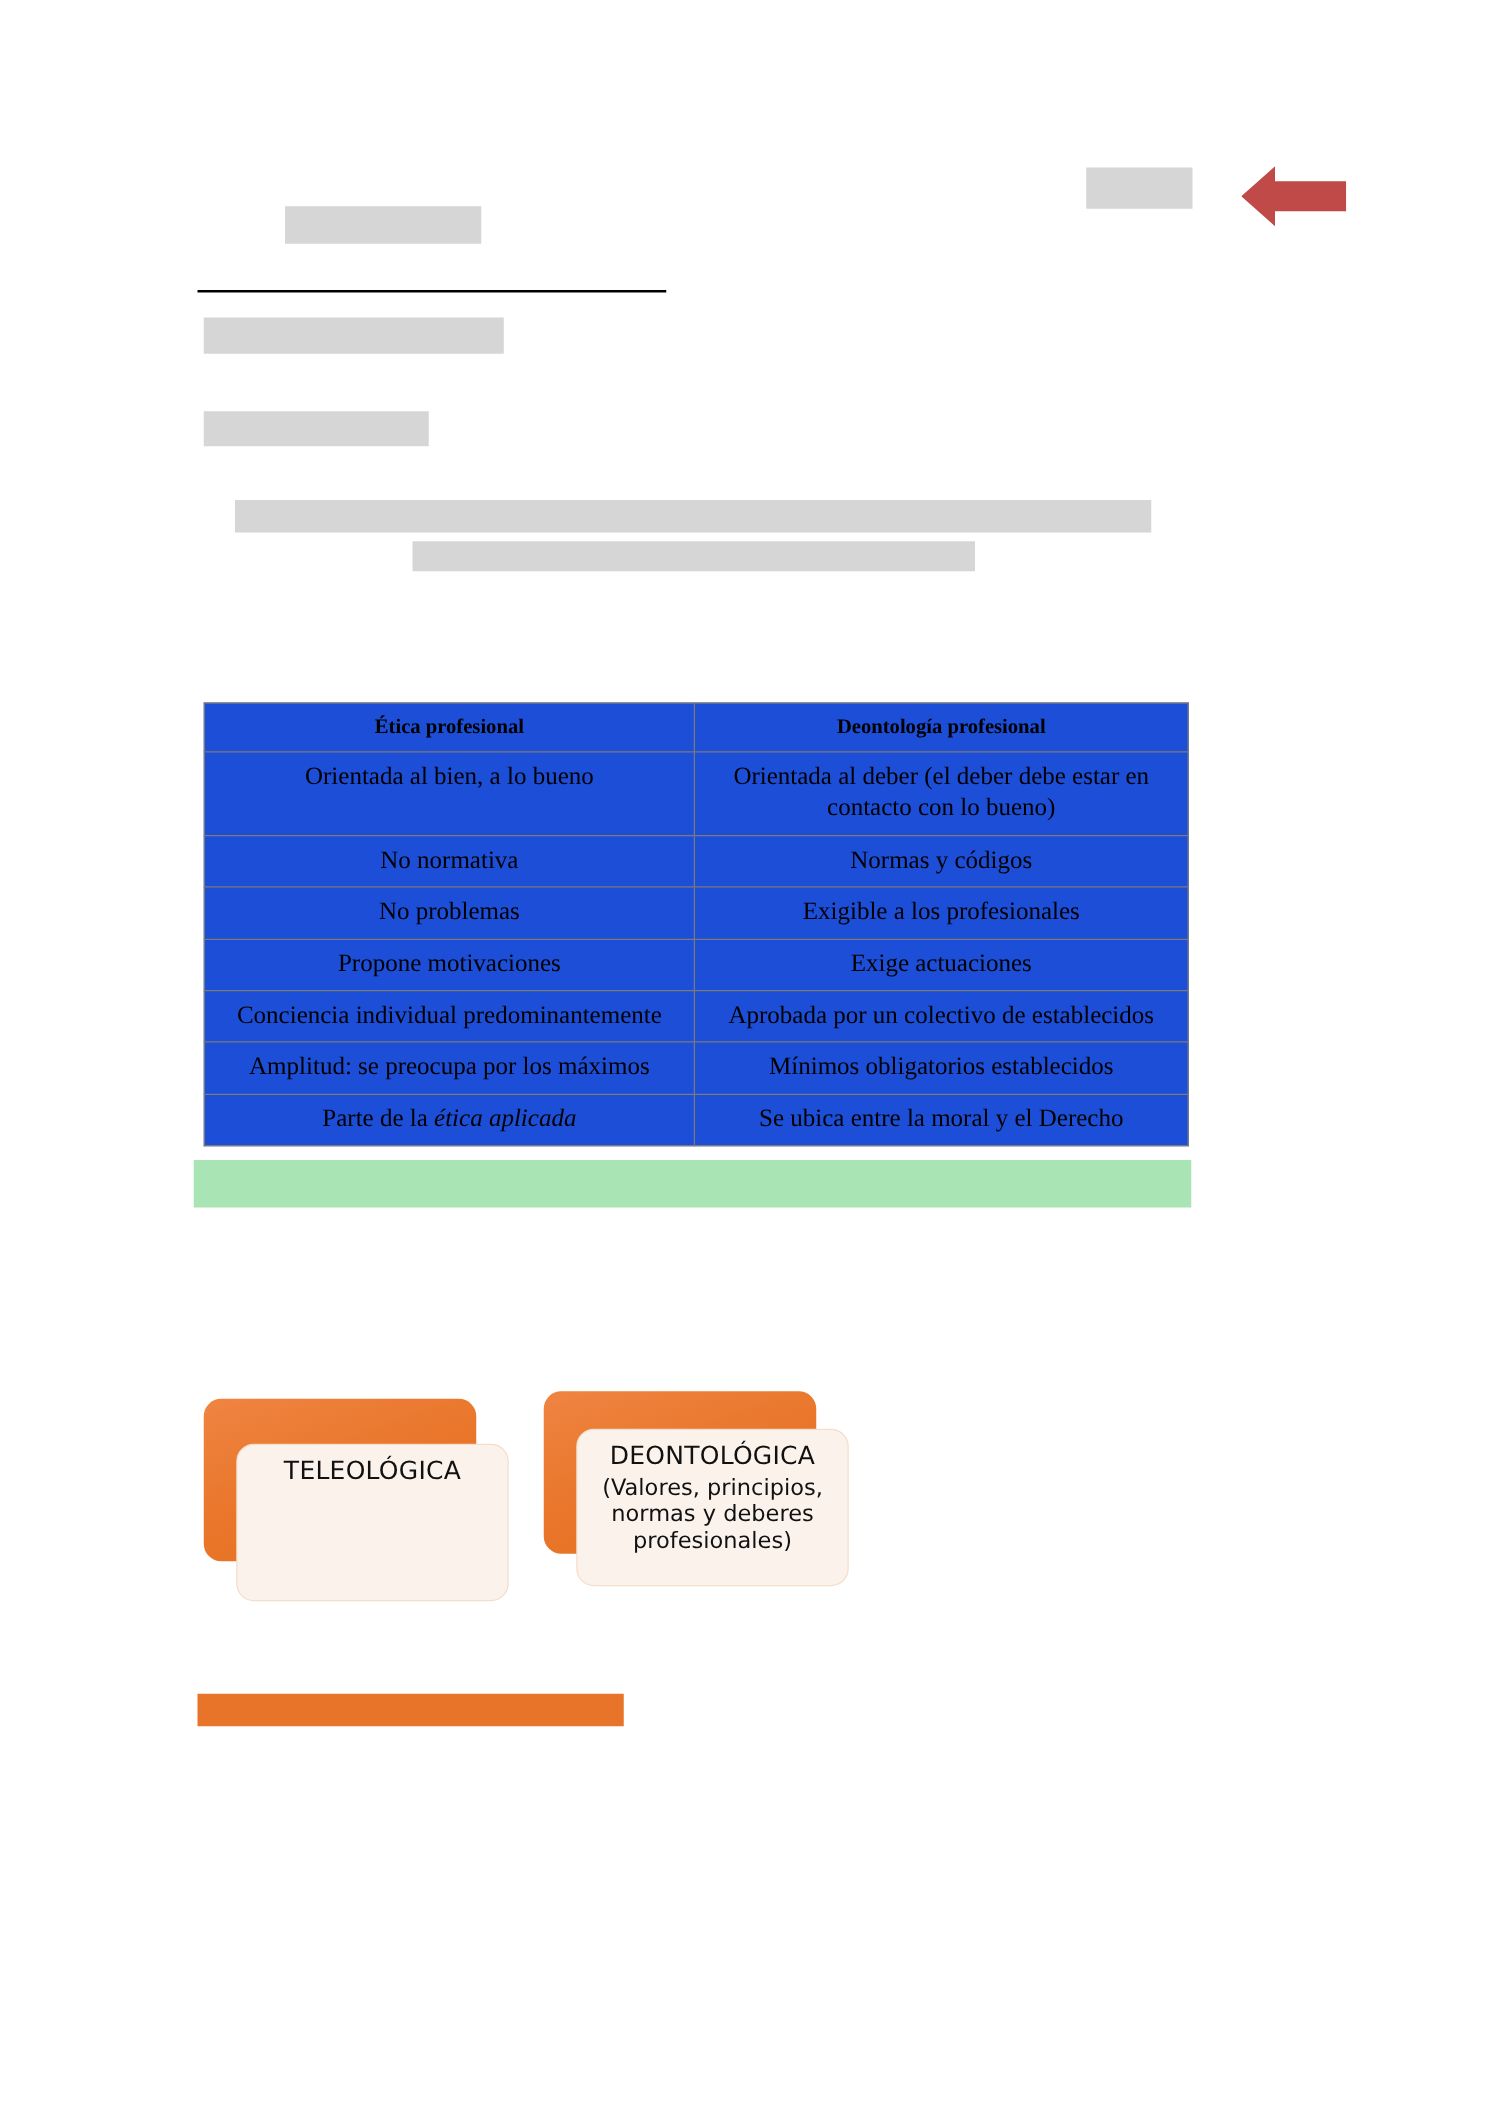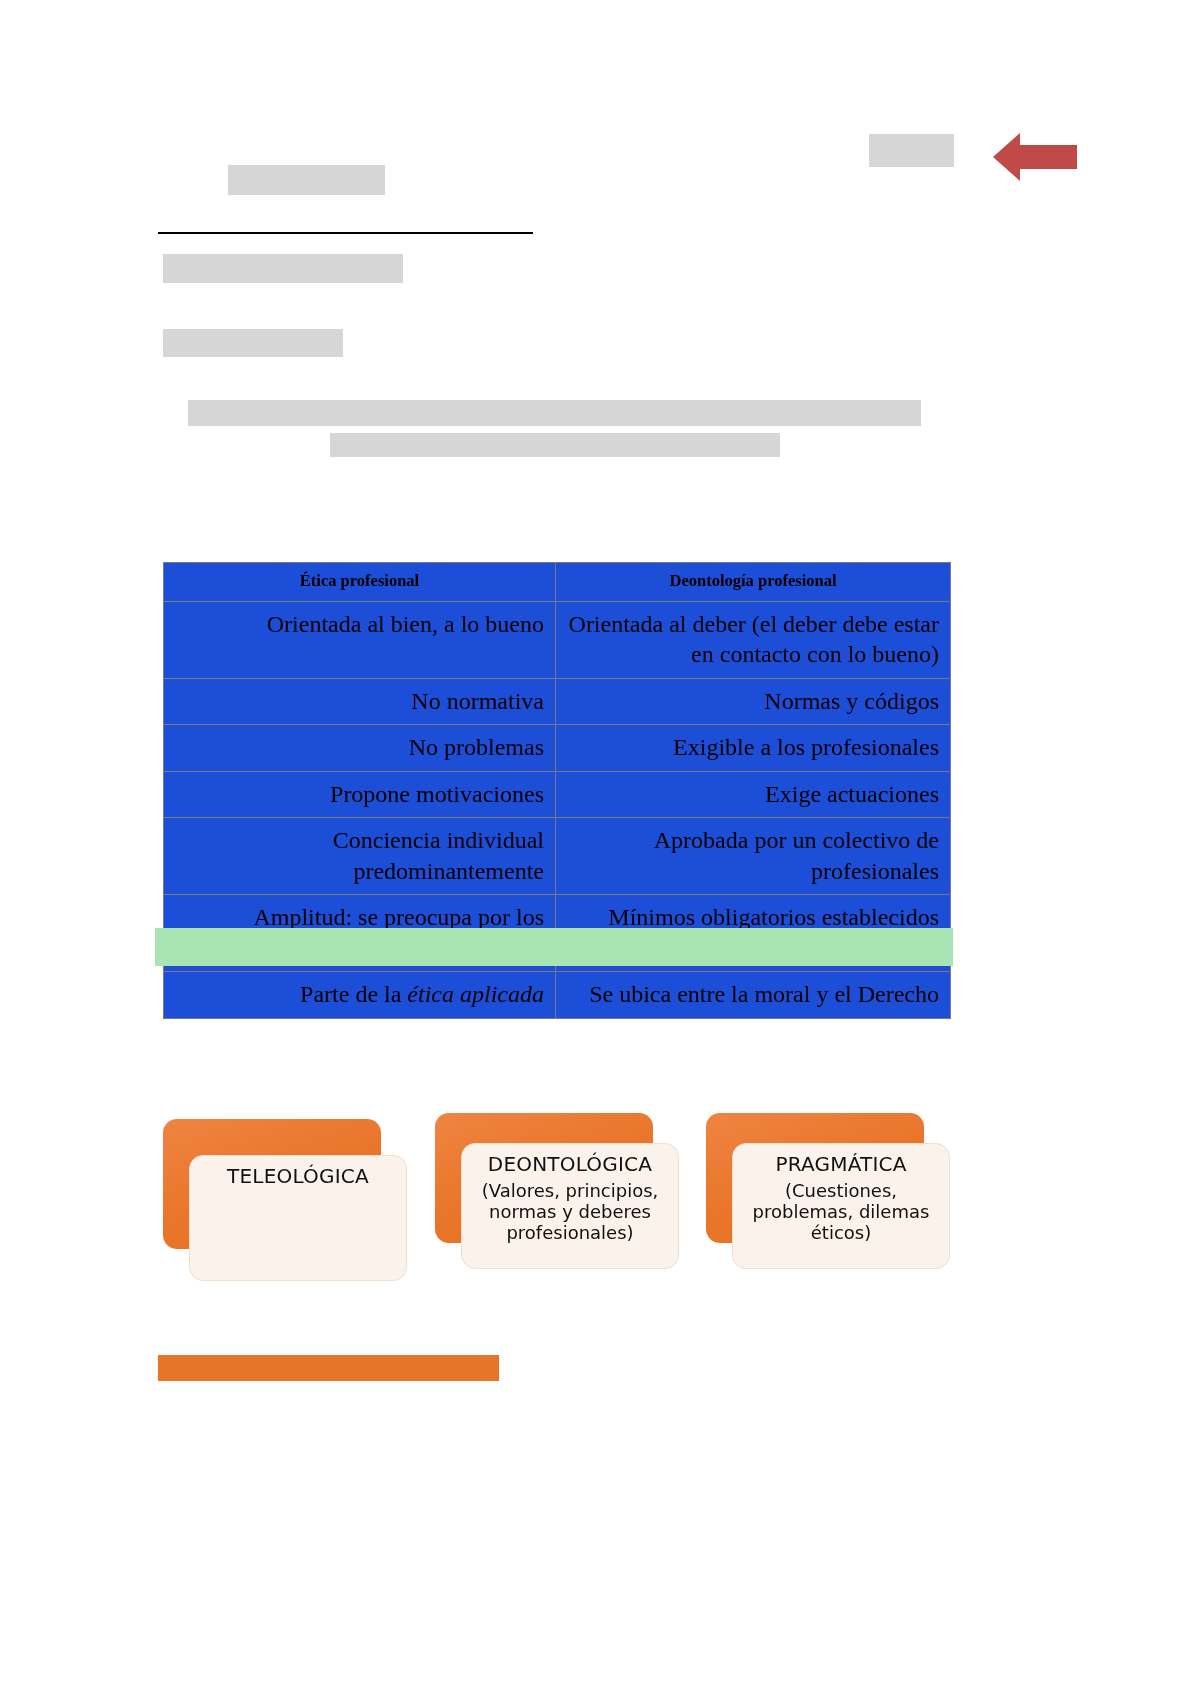--- a/index.html
+++ b/index.html
@@ -51,24 +51,24 @@
     left: 163px;
     top: 562px;
     width: 787px;
     border-collapse: collapse;
     table-layout: fixed;
     background: #1d4ed8;
   }
   .cmp-table td, .cmp-table th {
     border: 1px solid #7a7a7a;
     padding: 7px 11px 8px 11px;
-    font-size: 24px;
+    font-size: 20px;
     line-height: 1.27;
     vertical-align: top;
-    text-align: right;
+    text-align: center;
     font-weight: normal;
     color: #000;
   }
   .cmp-table thead th {
     text-align: center;
     font-weight: bold;
     font-size: 16.5px;
     padding: 8px 10px 9px 10px;
   }
   .cmp-table col.c1 { width: 392px; }
@@ -198,21 +198,21 @@
         <tr>
           <td>No problemas</td>
           <td>Exigible a los profesionales</td>
         </tr>
         <tr>
           <td>Propone motivaciones</td>
           <td>Exige actuaciones</td>
         </tr>
         <tr>
           <td>Conciencia individual predominantemente</td>
-          <td>Aprobada por un colectivo de profesionales</td>
+          <td>Aprobada por un colectivo de establecidos</td>
         </tr>
         <tr>
           <td>Amplitud: se preocupa por los máximos</td>
           <td>Mínimos obligatorios establecidos</td>
         </tr>
         <tr>
           <td>Parte de la <em>ética aplicada</em></td>
           <td>Se ubica entre la moral y el Derecho</td>
         </tr>
       </tbody>
@@ -230,25 +230,18 @@
     </div>
 
     <div class="card" id="card-2">
       <div class="card-back"></div>
       <div class="card-front">
         <div class="card-title">DEONTOLÓGICA</div>
         <div class="card-sub">(Valores, principios, normas y deberes profesionales)</div>
       </div>
     </div>
 
-    <div class="card" id="card-3">
-      <div class="card-back"></div>
-      <div class="card-front">
-        <div class="card-title">PRAGMÁTICA</div>
-        <div class="card-sub">(Cuestiones, problemas, dilemas éticos)</div>
-      </div>
-    </div>
 
   </div>
 
   <div class="orange-bar" id="orangebar" style="left: 158px; top: 1355px; width: 341px; height: 26px; background: rgb(232, 116, 42);"></div>
 
 </div>
 
 </body></html>

